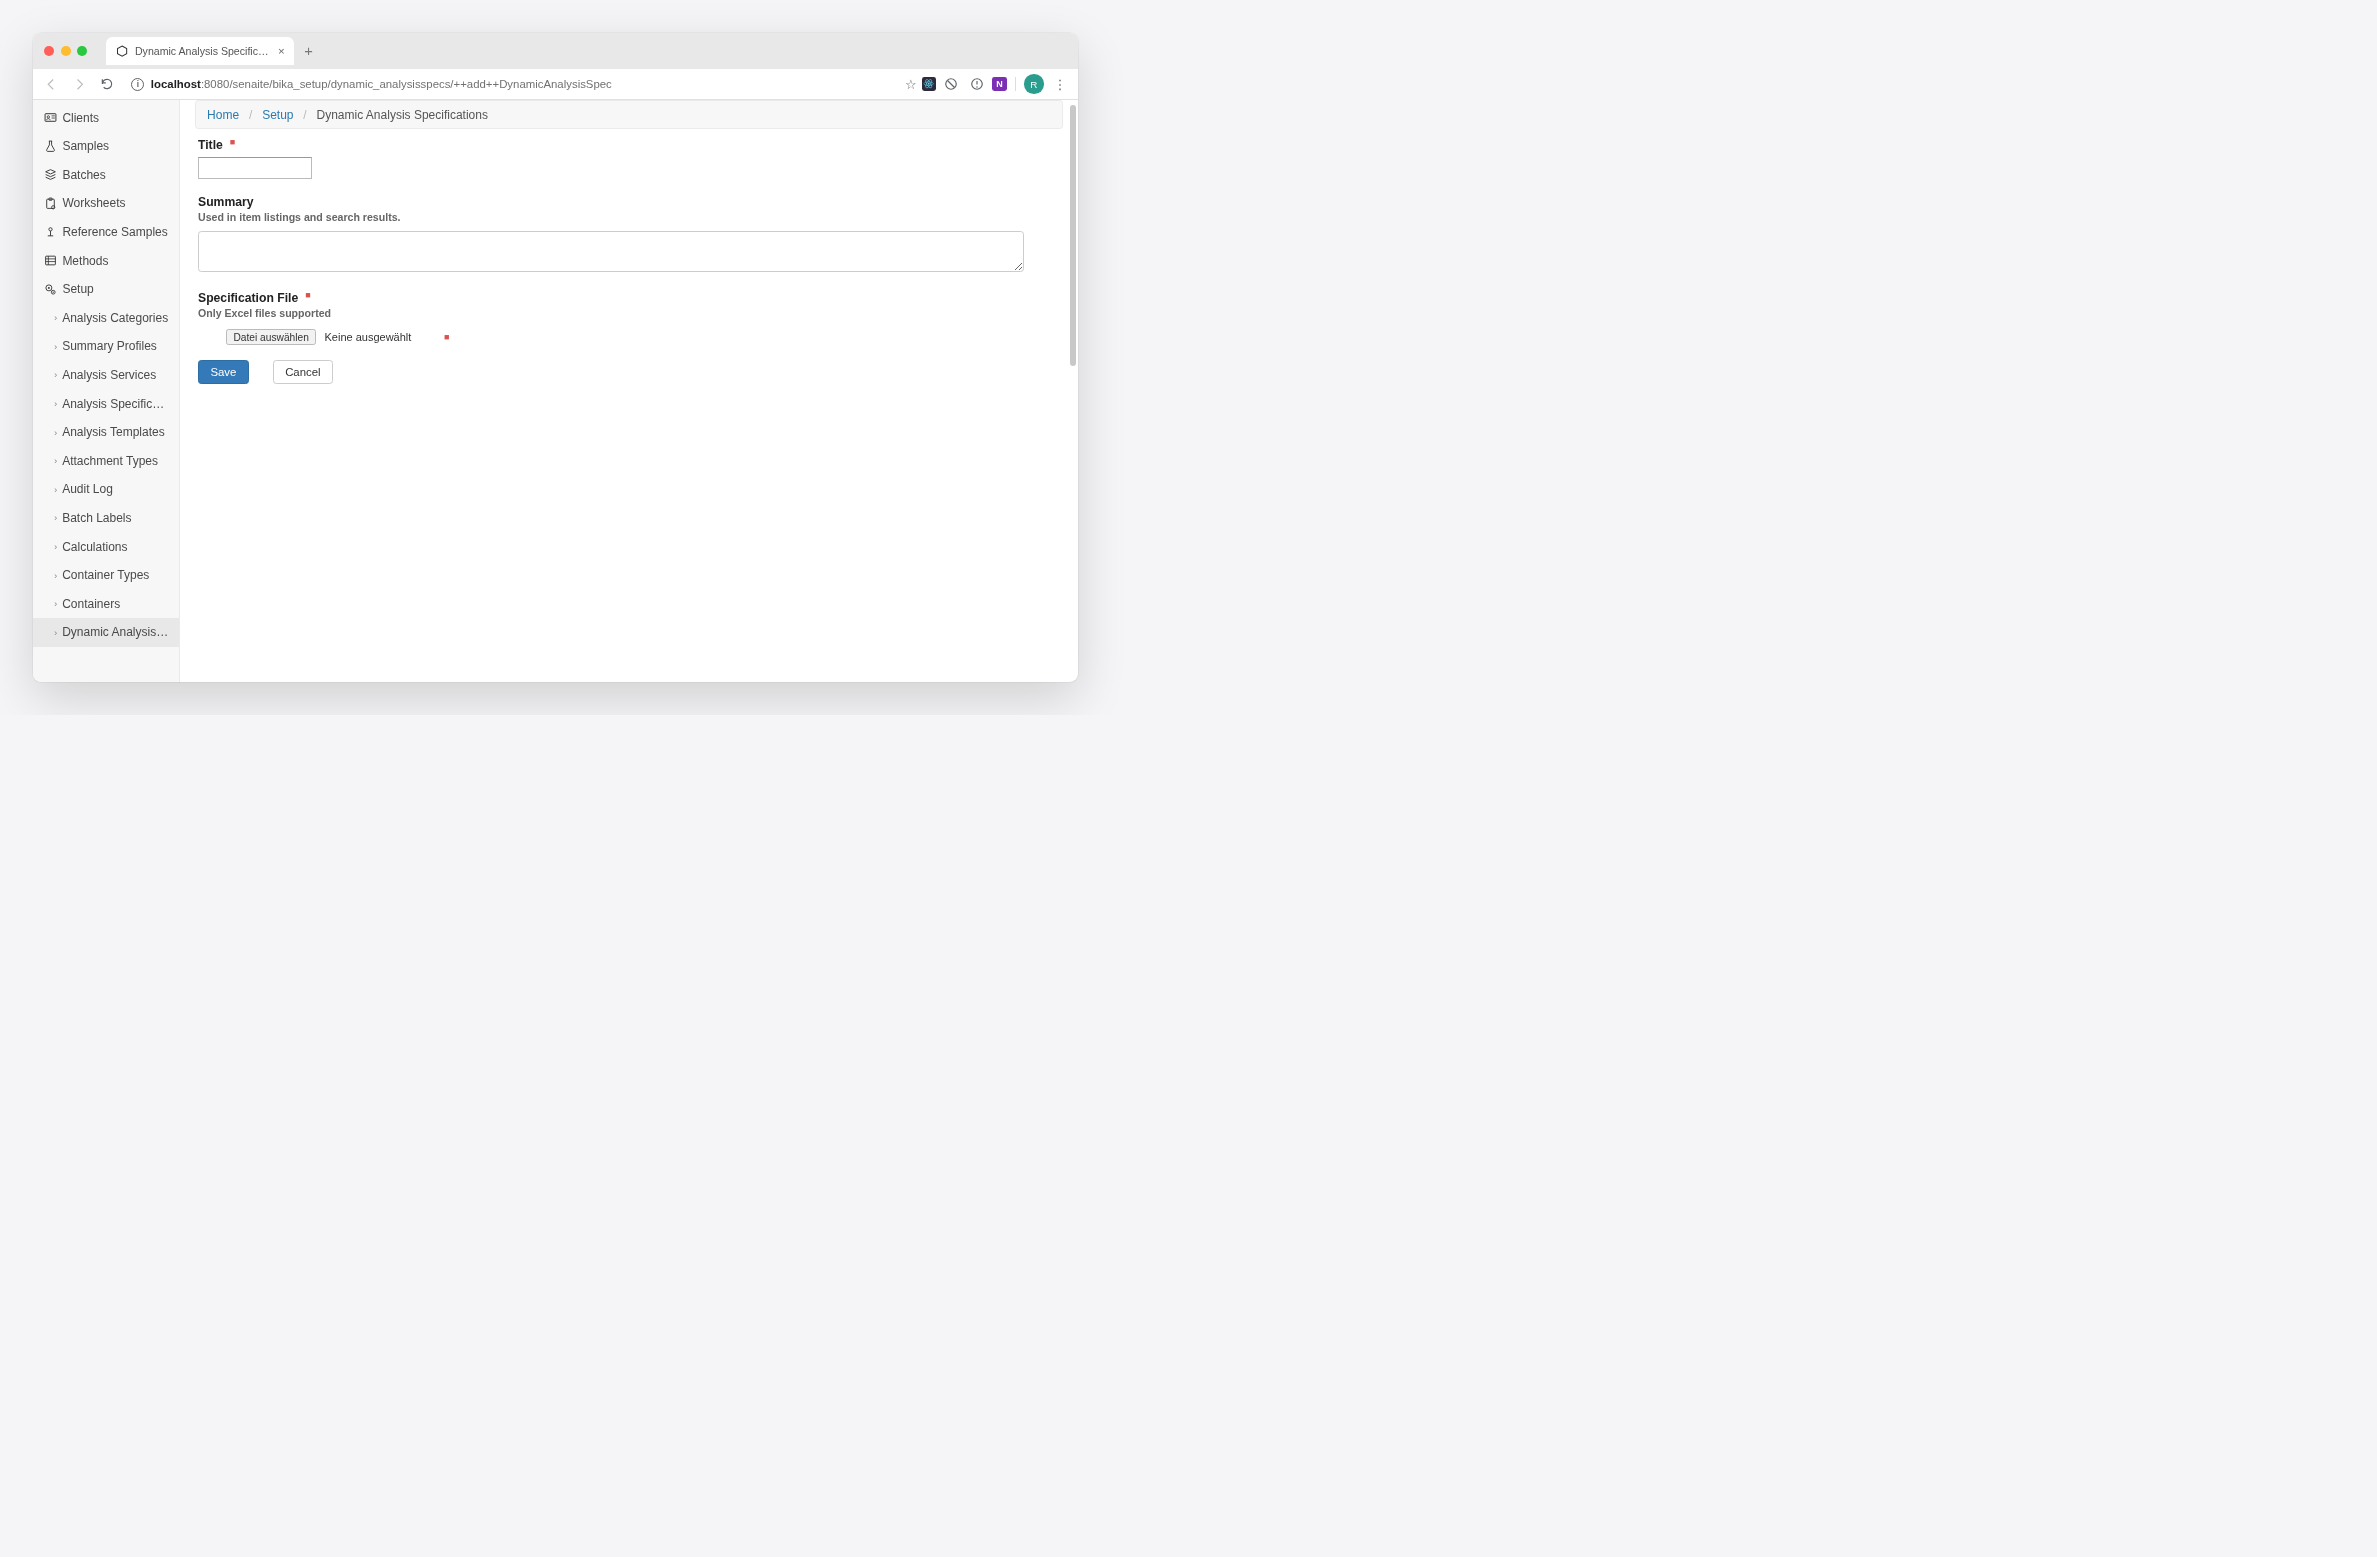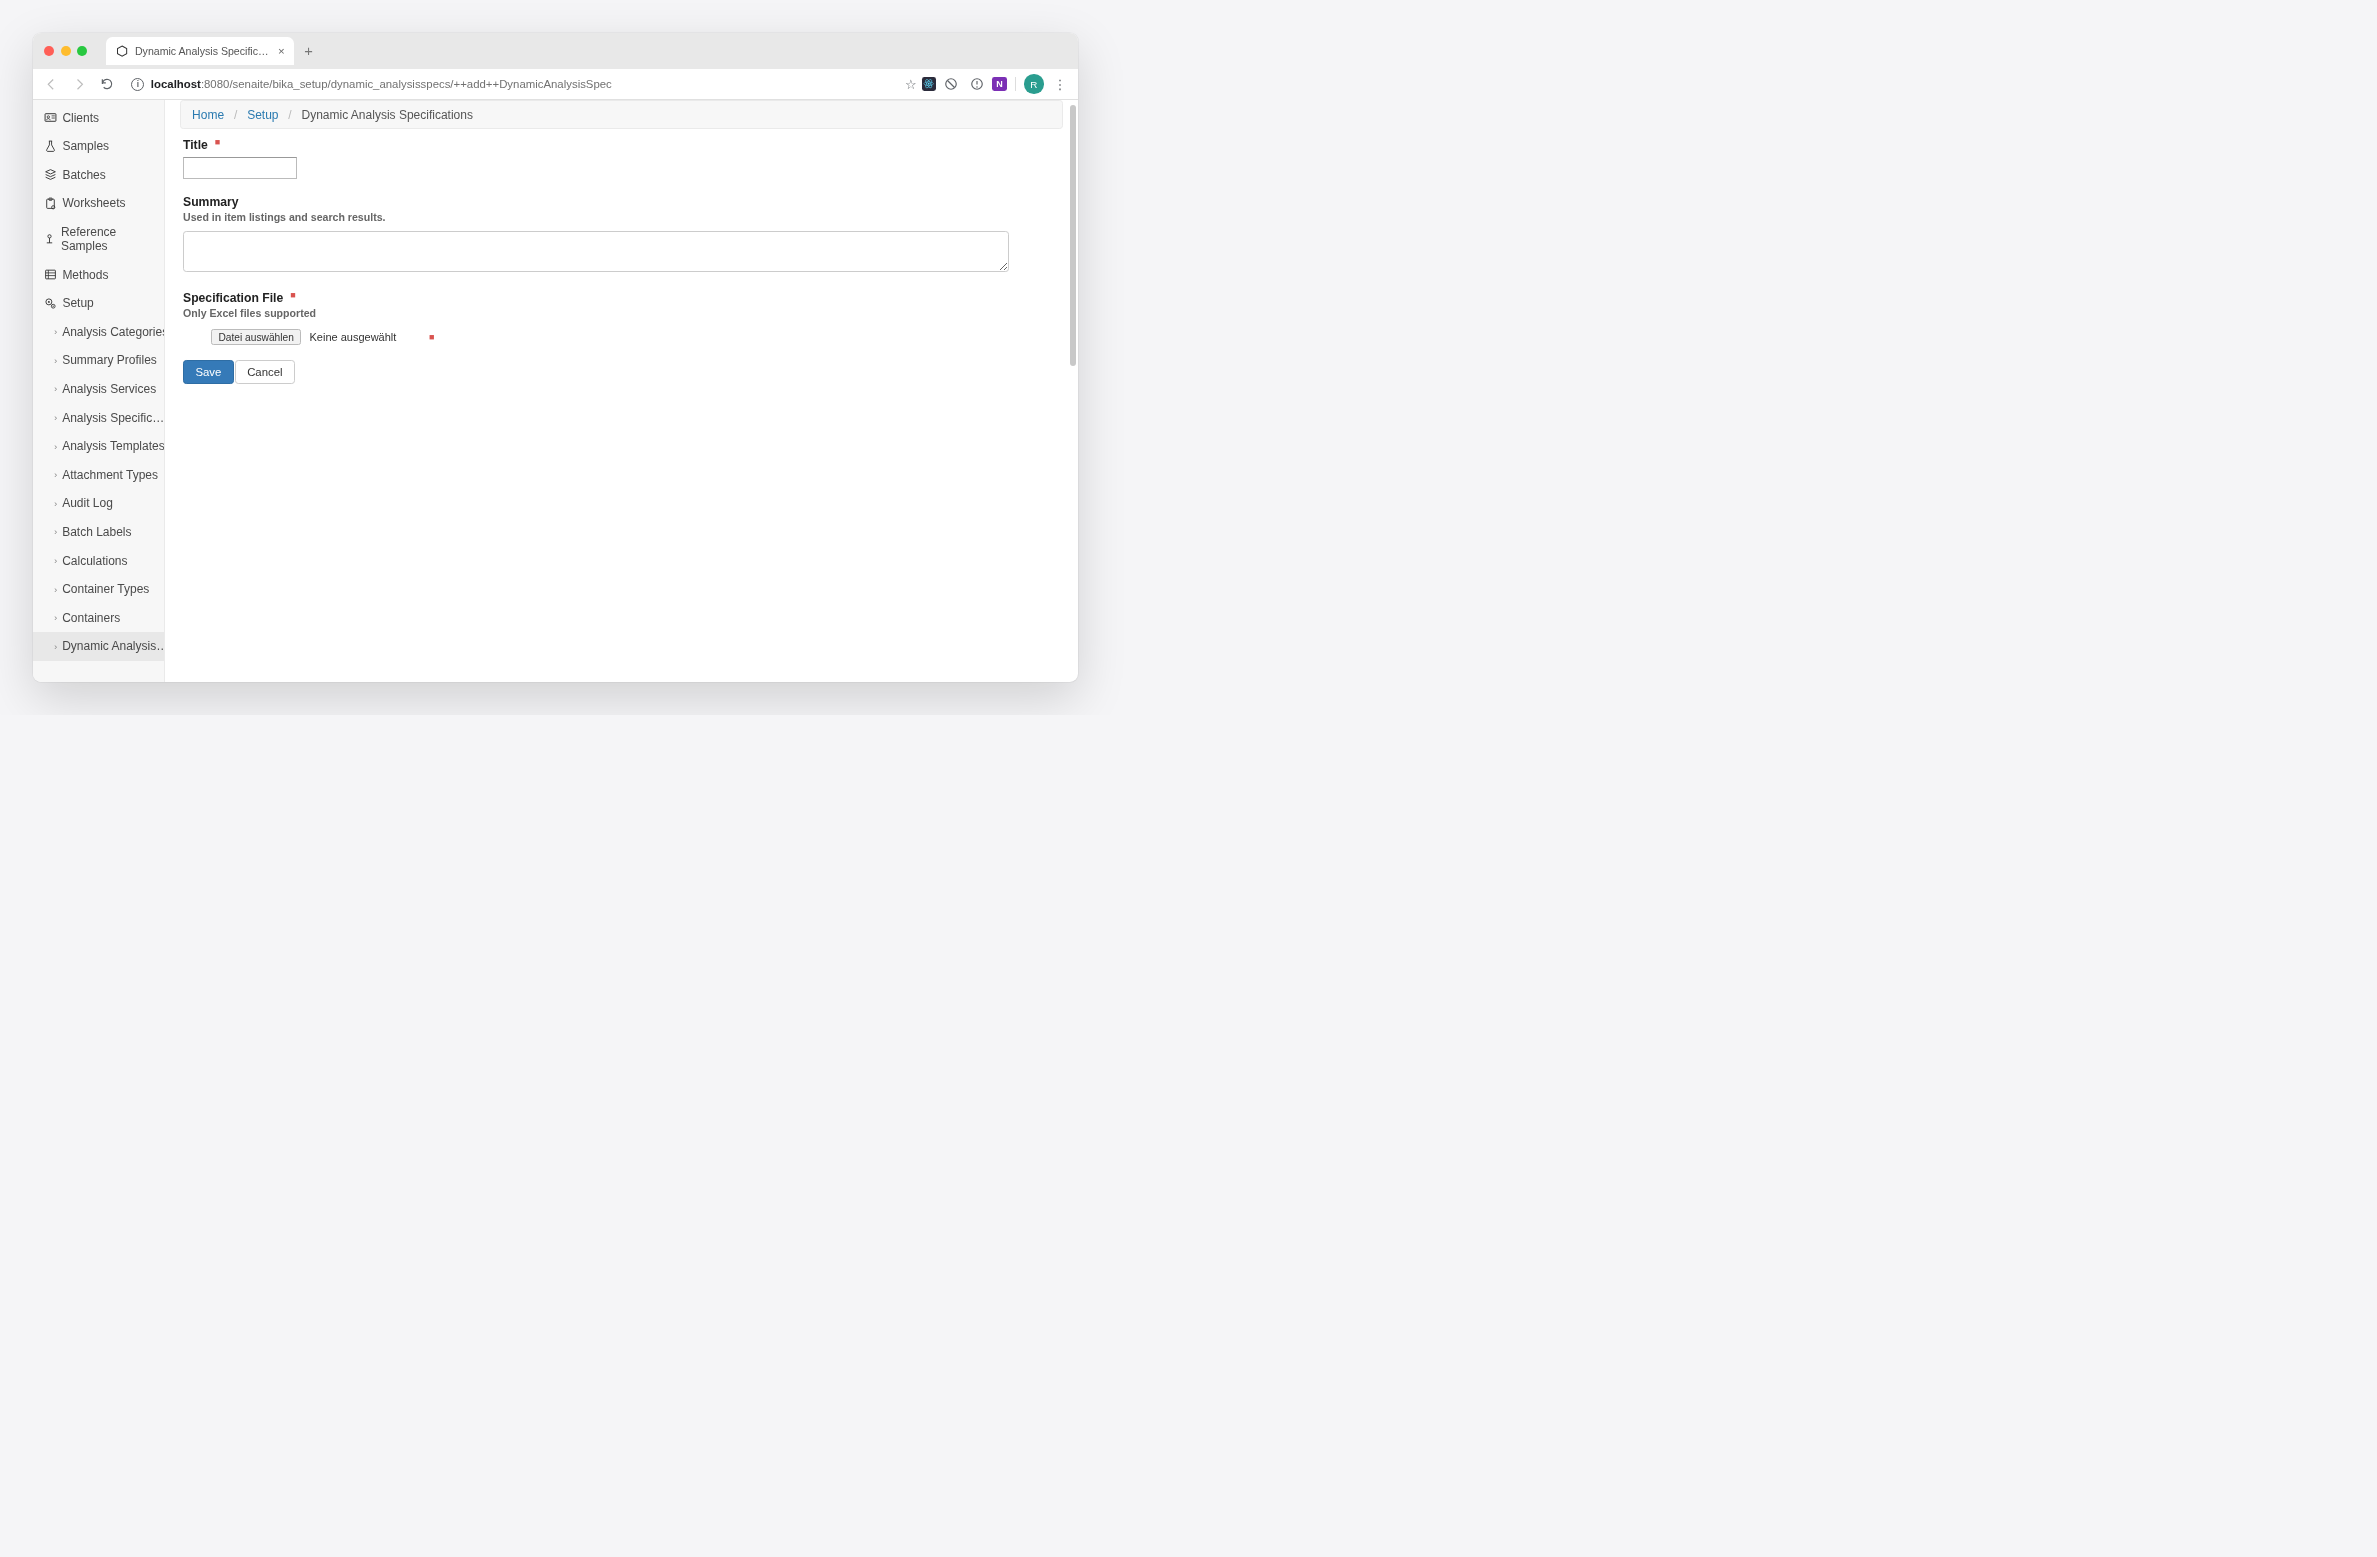--- a/index.html
+++ b/index.html
@@ -67,21 +67,21 @@
 .url-host { color:#202124; font-weight:700;}
 .url-rest { color:#717171; }
 .star-icon { color:#5f6368; font-size:13px;}
 .ext-group { display:flex; align-items:center; gap:3.3px; }
 .ext-box { width:14.7px;height:14.7px;border-radius:2.4px;display:flex;align-items:center;justify-content:center;font-size:9px;}
 .avatar-r { width:19.6px;height:19.6px;border-radius:50%;background:#2a9d8f;color:#fff;display:flex;align-items:center;justify-content:center;font-size:9.8px;font-weight:500;}
 .divider-v { width:0.8px;height:14.7px;background:#ddd;margin:0 3.3px;}
 .content-area { flex:1; display:flex; overflow:hidden; position:relative;}
 .scroll-indicator { position:absolute; right:2.4px; top:4.9px; width:5.7px; height:261px; background:#c8c8c8; border-radius:3.3px;}
 .sidebar {
-  width: 132px; background:#f7f7f7; border-right:0.8px solid #eaeaea;
+  width: 147px; background:#f7f7f7; border-right:0.8px solid #eaeaea;
   overflow-y:auto; padding-top:3.3px;
 }
 .side-item {
   display:flex; align-items:center; gap:4.9px;
   padding: 7.3px 8.2px 7.3px 9.8px; font-size:12px; color:#4a4a4a;
   cursor:pointer;
 }
 .side-icon { width:14.7px; display:flex; align-items:center; justify-content:center; color:#555;}
 .side-sub {
   display:flex; align-items:center; gap:3.3px;
@@ -119,21 +119,21 @@
   width:100%; max-width:826px; height:41px; border:0.8px solid #ccc; border-radius:3.3px;
   margin-top:8.2px; padding:4.9px; font-size:11.4px; resize:both;
 }
 .file-row { margin-top:9.8px; display:flex; align-items:center; gap:8.2px; font-size:10.6px;}
 .file-btn {
   border:0.8px solid #bbb; background:#f2f2f2; padding:1.6px 6.5px; border-radius:2.4px;
   font-size:10.2px; color:#333;margin-left:28px;
 }
 .file-status { color:#333; font-size:11px;}
 .file-req { color:#d9534f; margin-left:24.5px; font-size:9px;}
-.btn-row { margin-top:11.4px; display:flex; gap:1px;}
+.btn-row { margin-top:11.4px; display:flex; gap:24px;}
 .btn {
   padding:4.9px 11.4px; border-radius:3.3px; font-size:11.4px; border:0.8px solid #ccc;
   background:#fff; color:#333; cursor:pointer;
 }
 .btn-primary {
   background:#357ab8; border-color:#2e6da4; color:#fff;
 }
 svg { display:block; }
 </style>
 </head>

